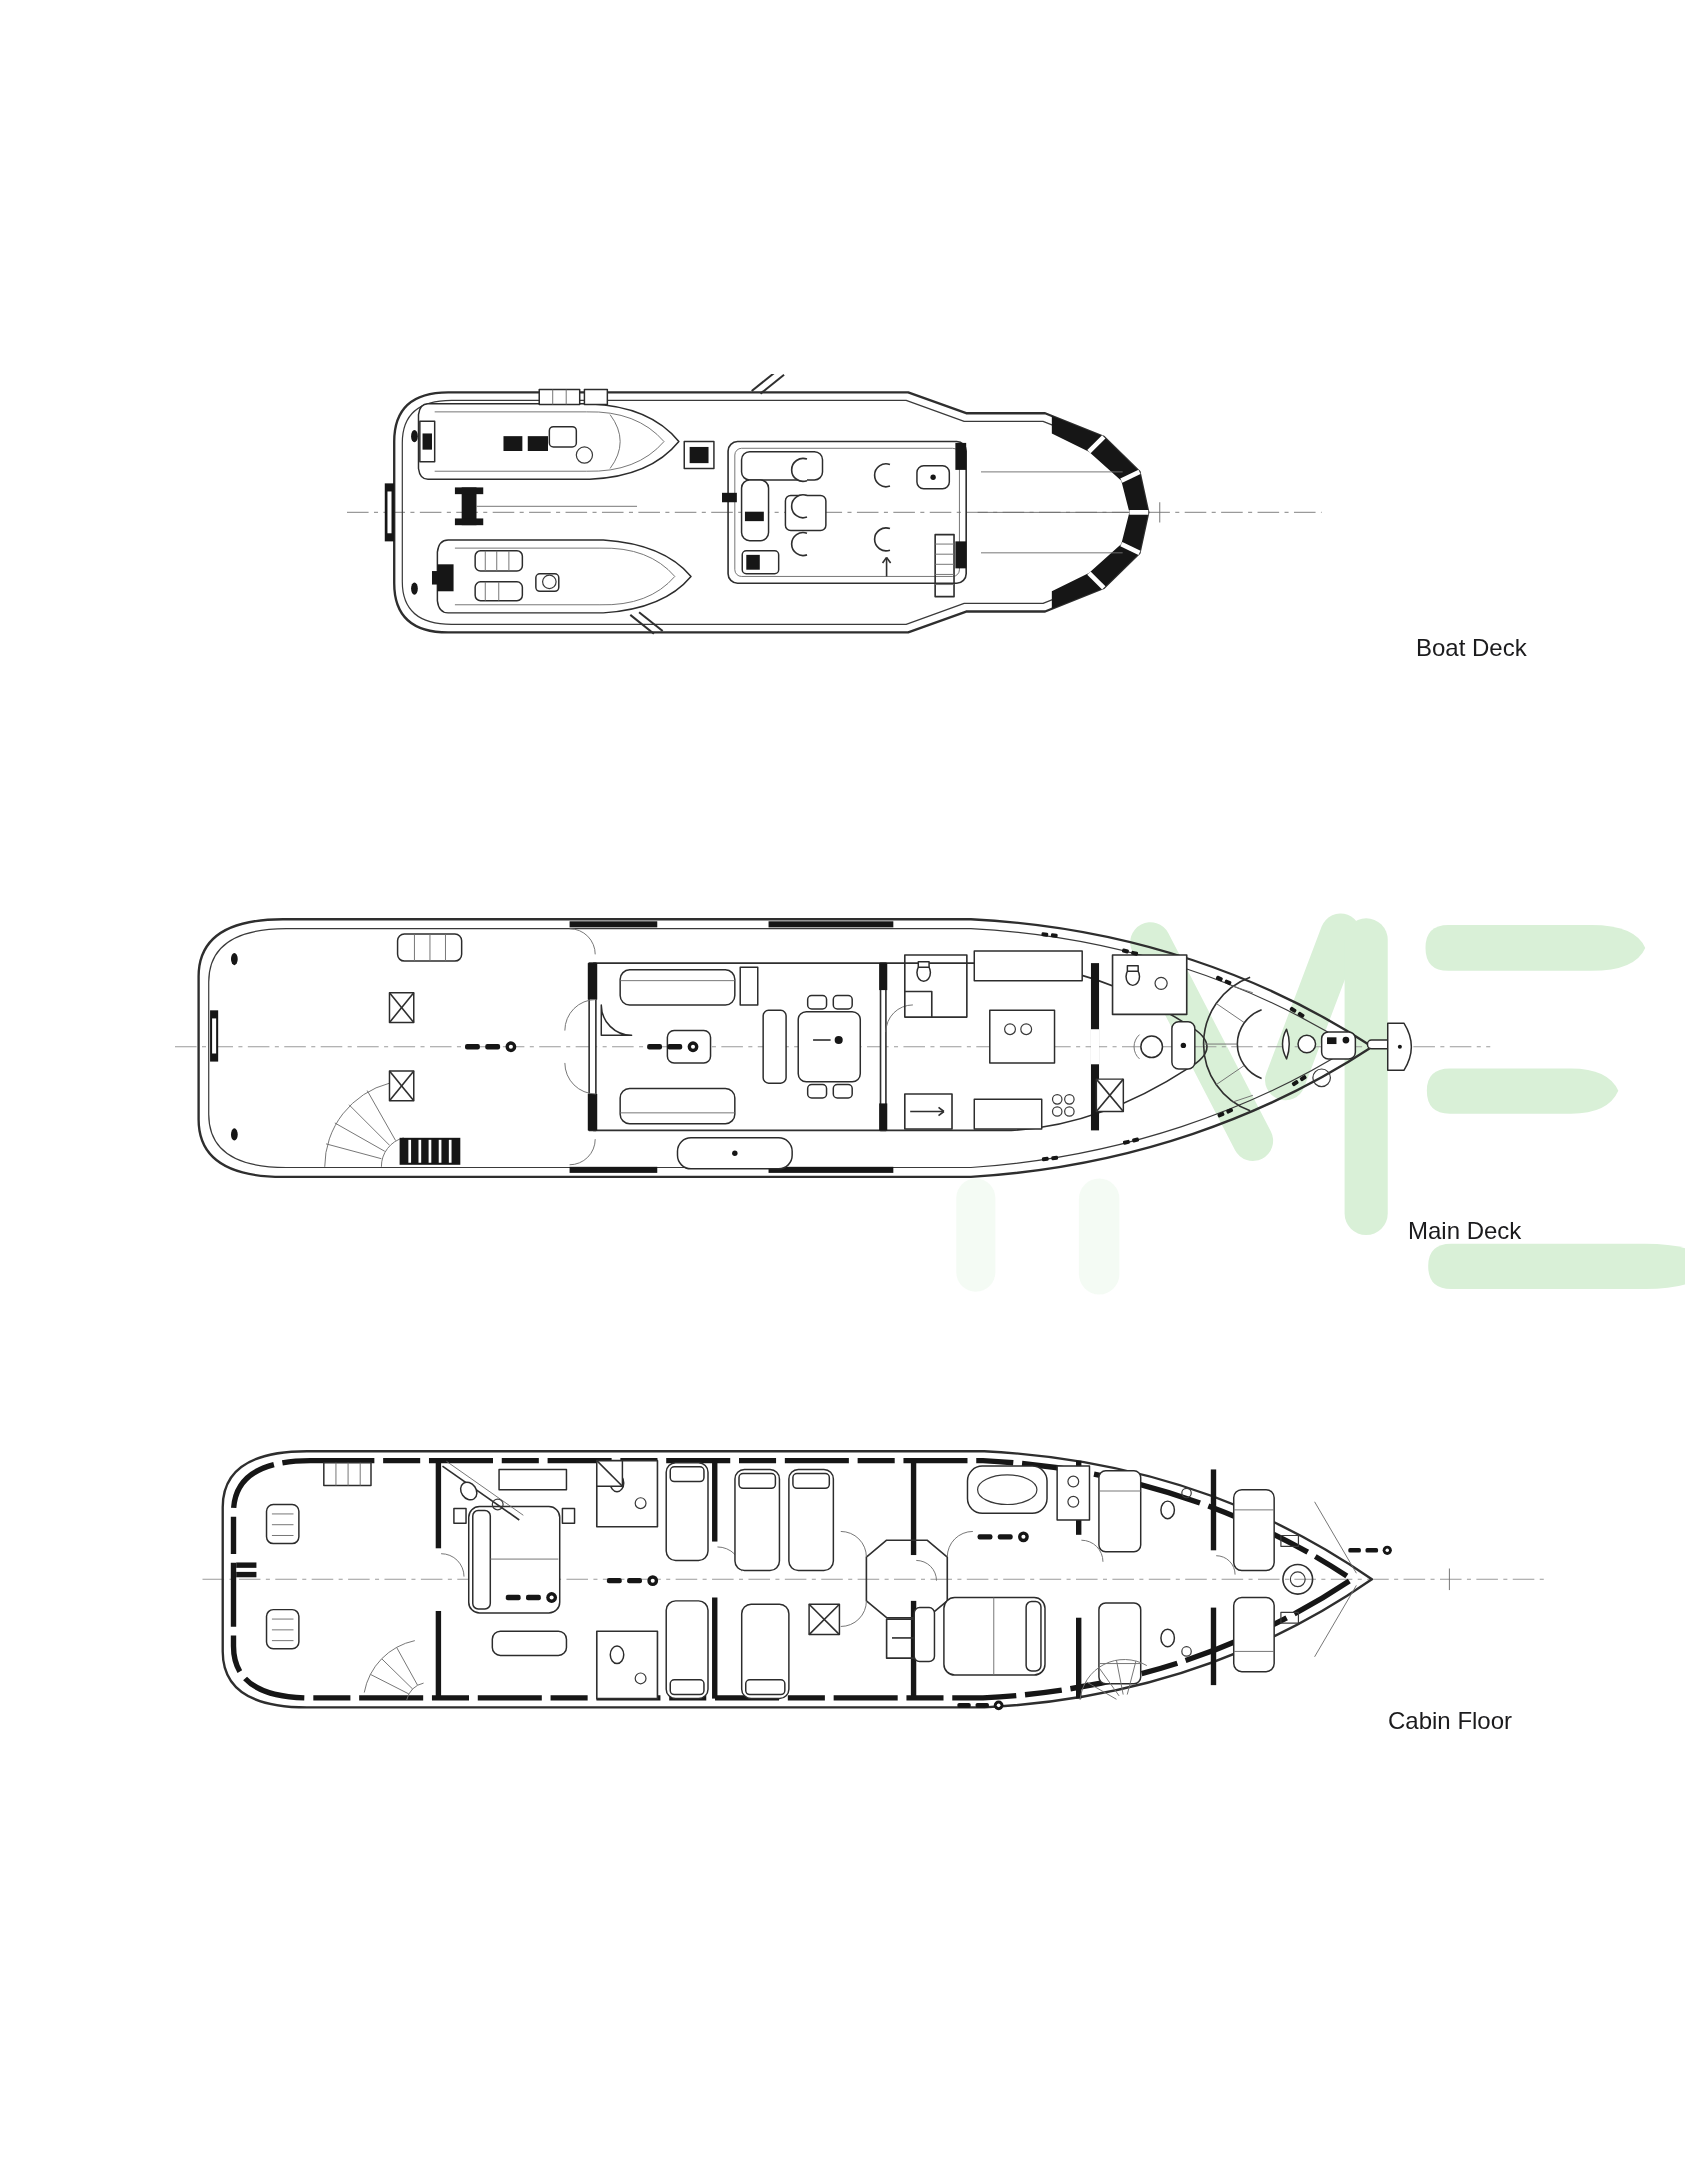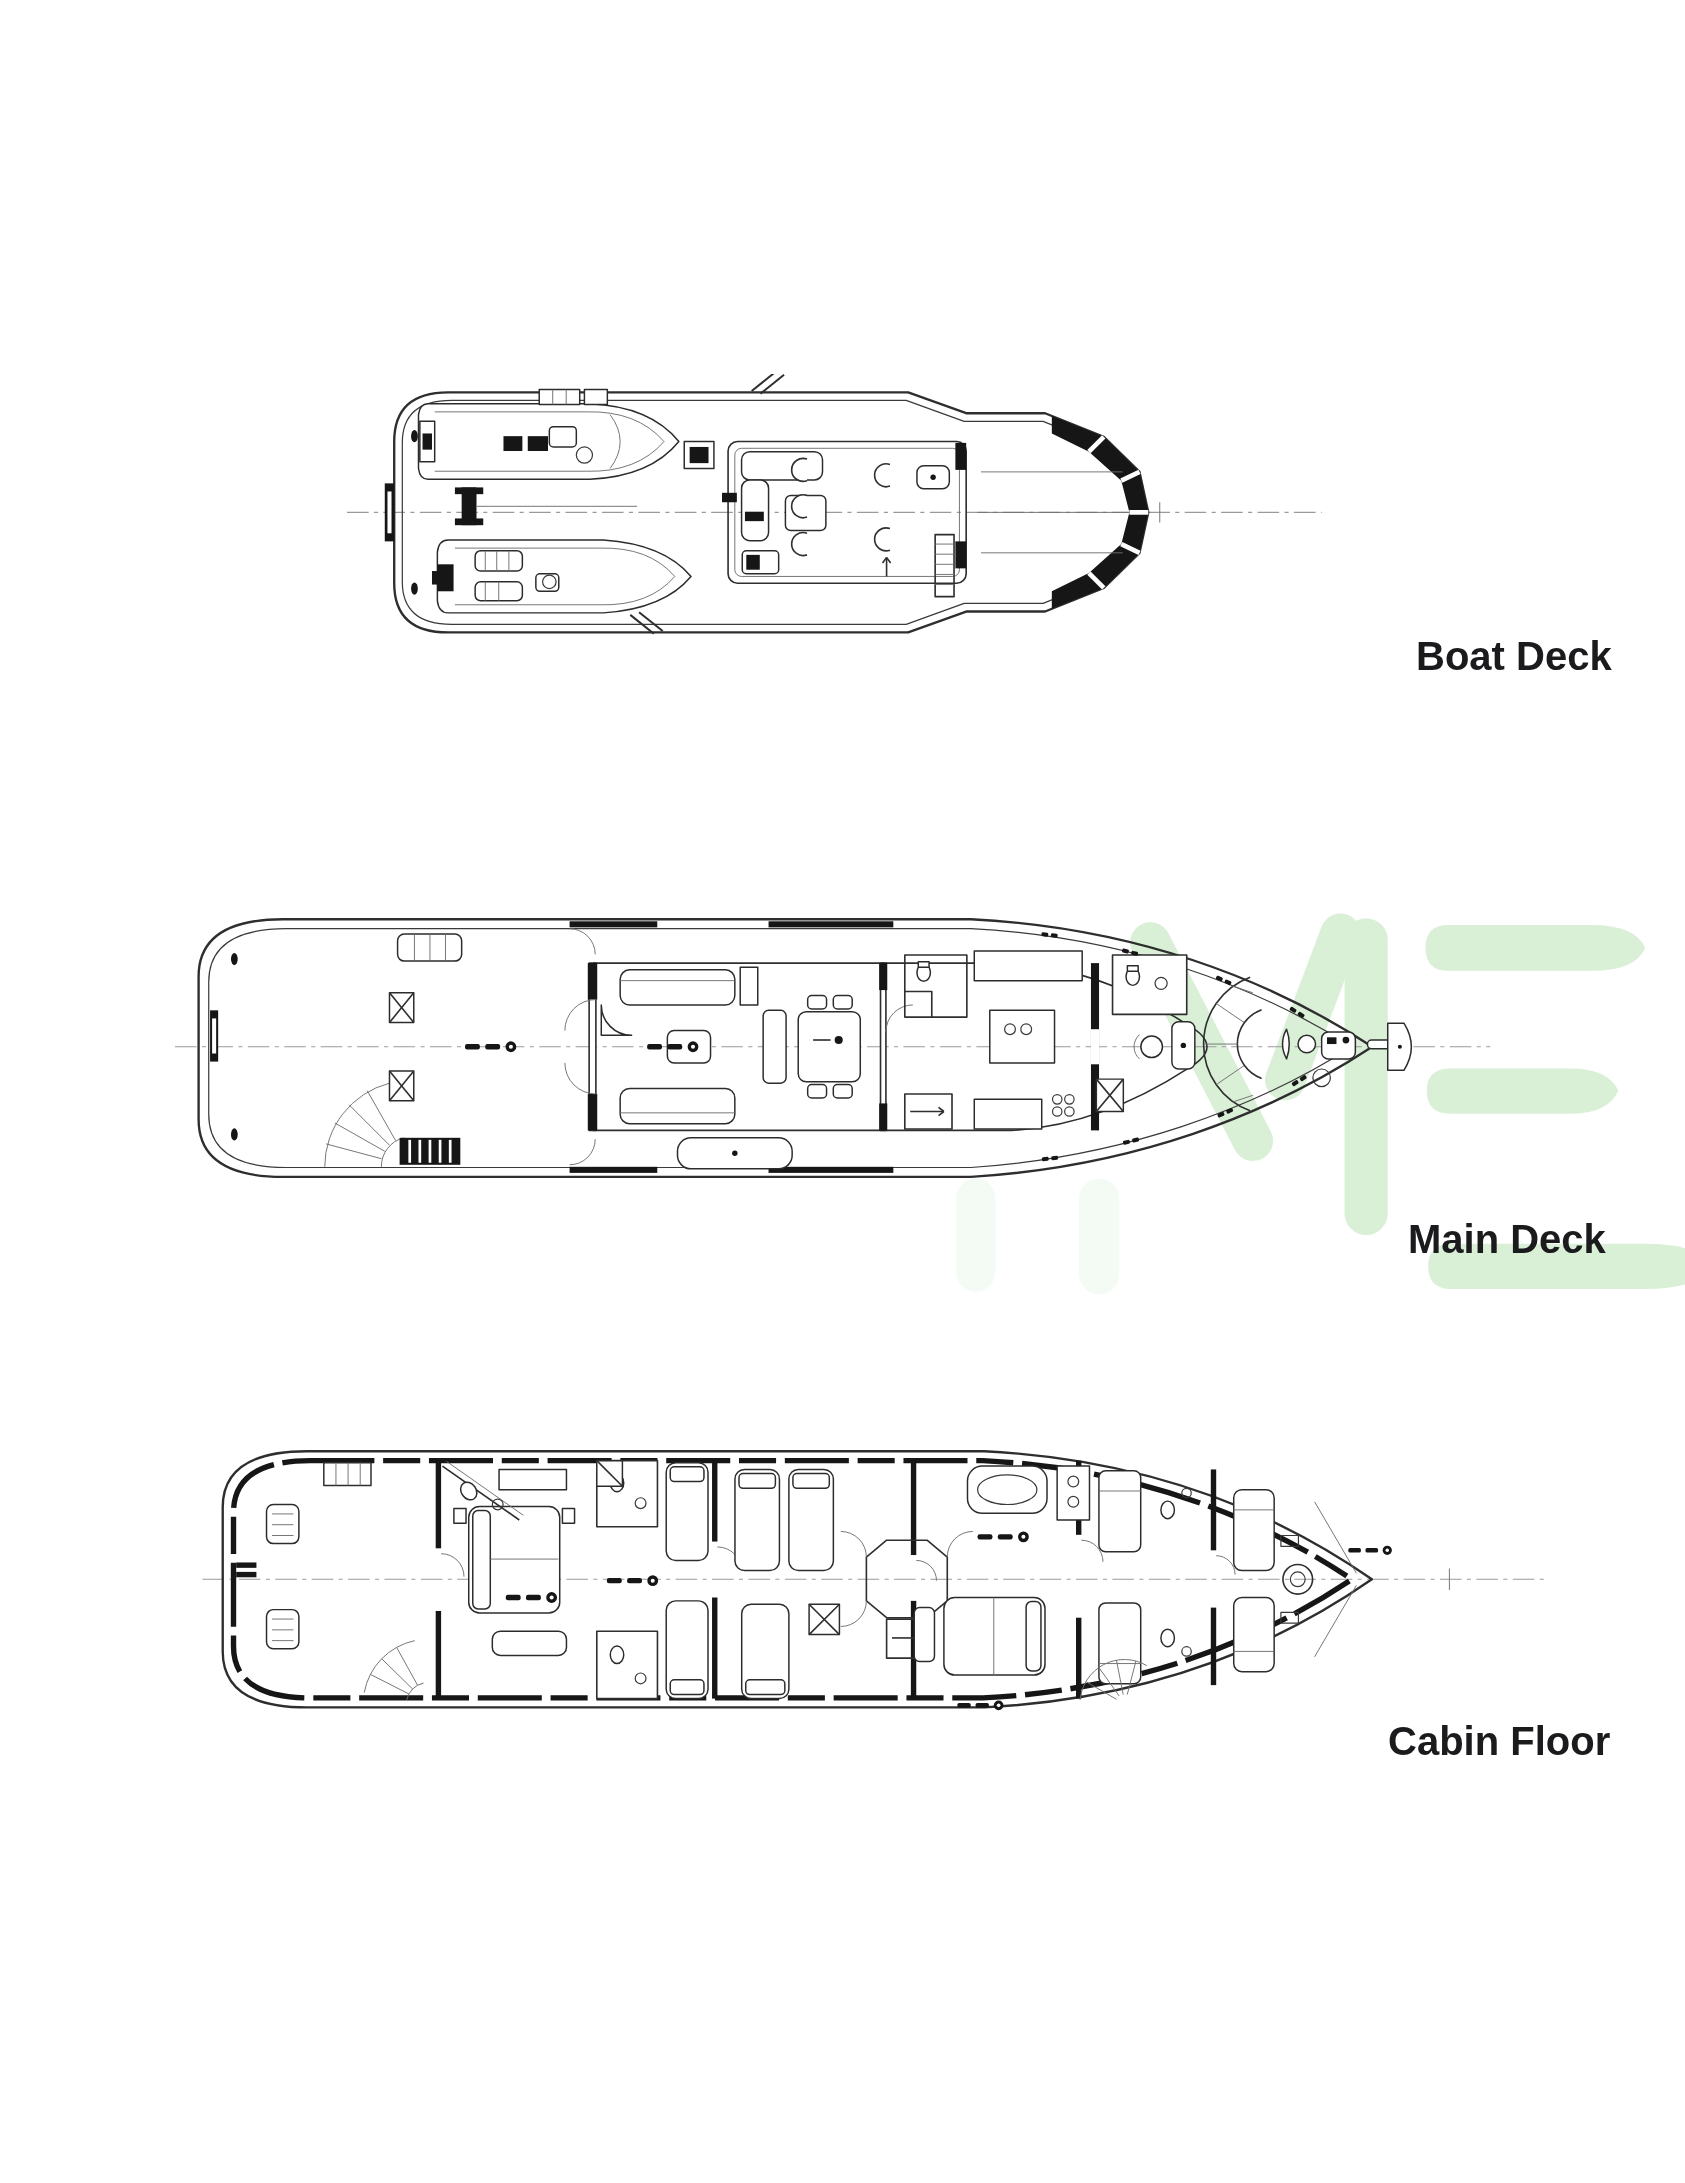--- a/index.html
+++ b/index.html
@@ -3,21 +3,21 @@
 <meta charset="utf-8">
 <style>
   html,body{margin:0;padding:0;}
   body{
     position:relative;width:1686px;height:2183px;overflow:hidden;
     background:#ffffff;font-family:"Liberation Sans",sans-serif;
   }
   .watermark{position:absolute;left:0;top:0;z-index:0;}
   .deck-figure{position:absolute;z-index:1;}
   .deck-label{
-    position:absolute;z-index:2;font-weight:700;font-size:40px;
+    position:absolute;z-index:2;font-weight:400;font-size:24px;
     letter-spacing:0px;color:#1b1b1d;white-space:nowrap;
   }
   
   .o{fill:none;stroke:#2e2e2e;stroke-width:3.5;stroke-linejoin:round;}
   .i{fill:none;stroke:#3a3a3a;stroke-width:1.8;stroke-linejoin:round;}
   .w{fill:none;stroke:#2f2f2f;stroke-width:2.4;stroke-linejoin:round;}
   .wf{fill:#ffffff;stroke:#2f2f2f;stroke-width:2.4;stroke-linejoin:round;}
   .t{fill:none;stroke:#6f6f6f;stroke-width:1.4;}
   .f{fill:#ffffff;stroke:#2c2c2c;stroke-width:2.2;stroke-linejoin:round;}
   .b{fill:#161616;stroke:none;}
@@ -517,14 +517,14 @@
     <circle class="w" cx="1625" cy="223" r="22"></circle>
         <circle class="i" cx="1625" cy="223" r="11"></circle>
     <line class="t" x1="1650" y1="108" x2="1712" y2="214"></line>
         <line class="t" x1="1650" y1="338" x2="1712" y2="232"></line>
     <rect class="i" x="1600" y="158" width="26" height="16"></rect>
         <rect class="i" x="1600" y="272" width="26" height="16"></rect>
     <use href="#clight" transform="translate(1700,180) scale(0.85)"></use>
   </g>
 </svg>
 </div>
-<div class="deck-label" style="left:1388px;top:1707px;margin-top:12px;">Cabin Floor</div>
+<div class="deck-label" style="left:1388px;top:1707px;">Cabin Floor</div>
 
 
 </body></html>

